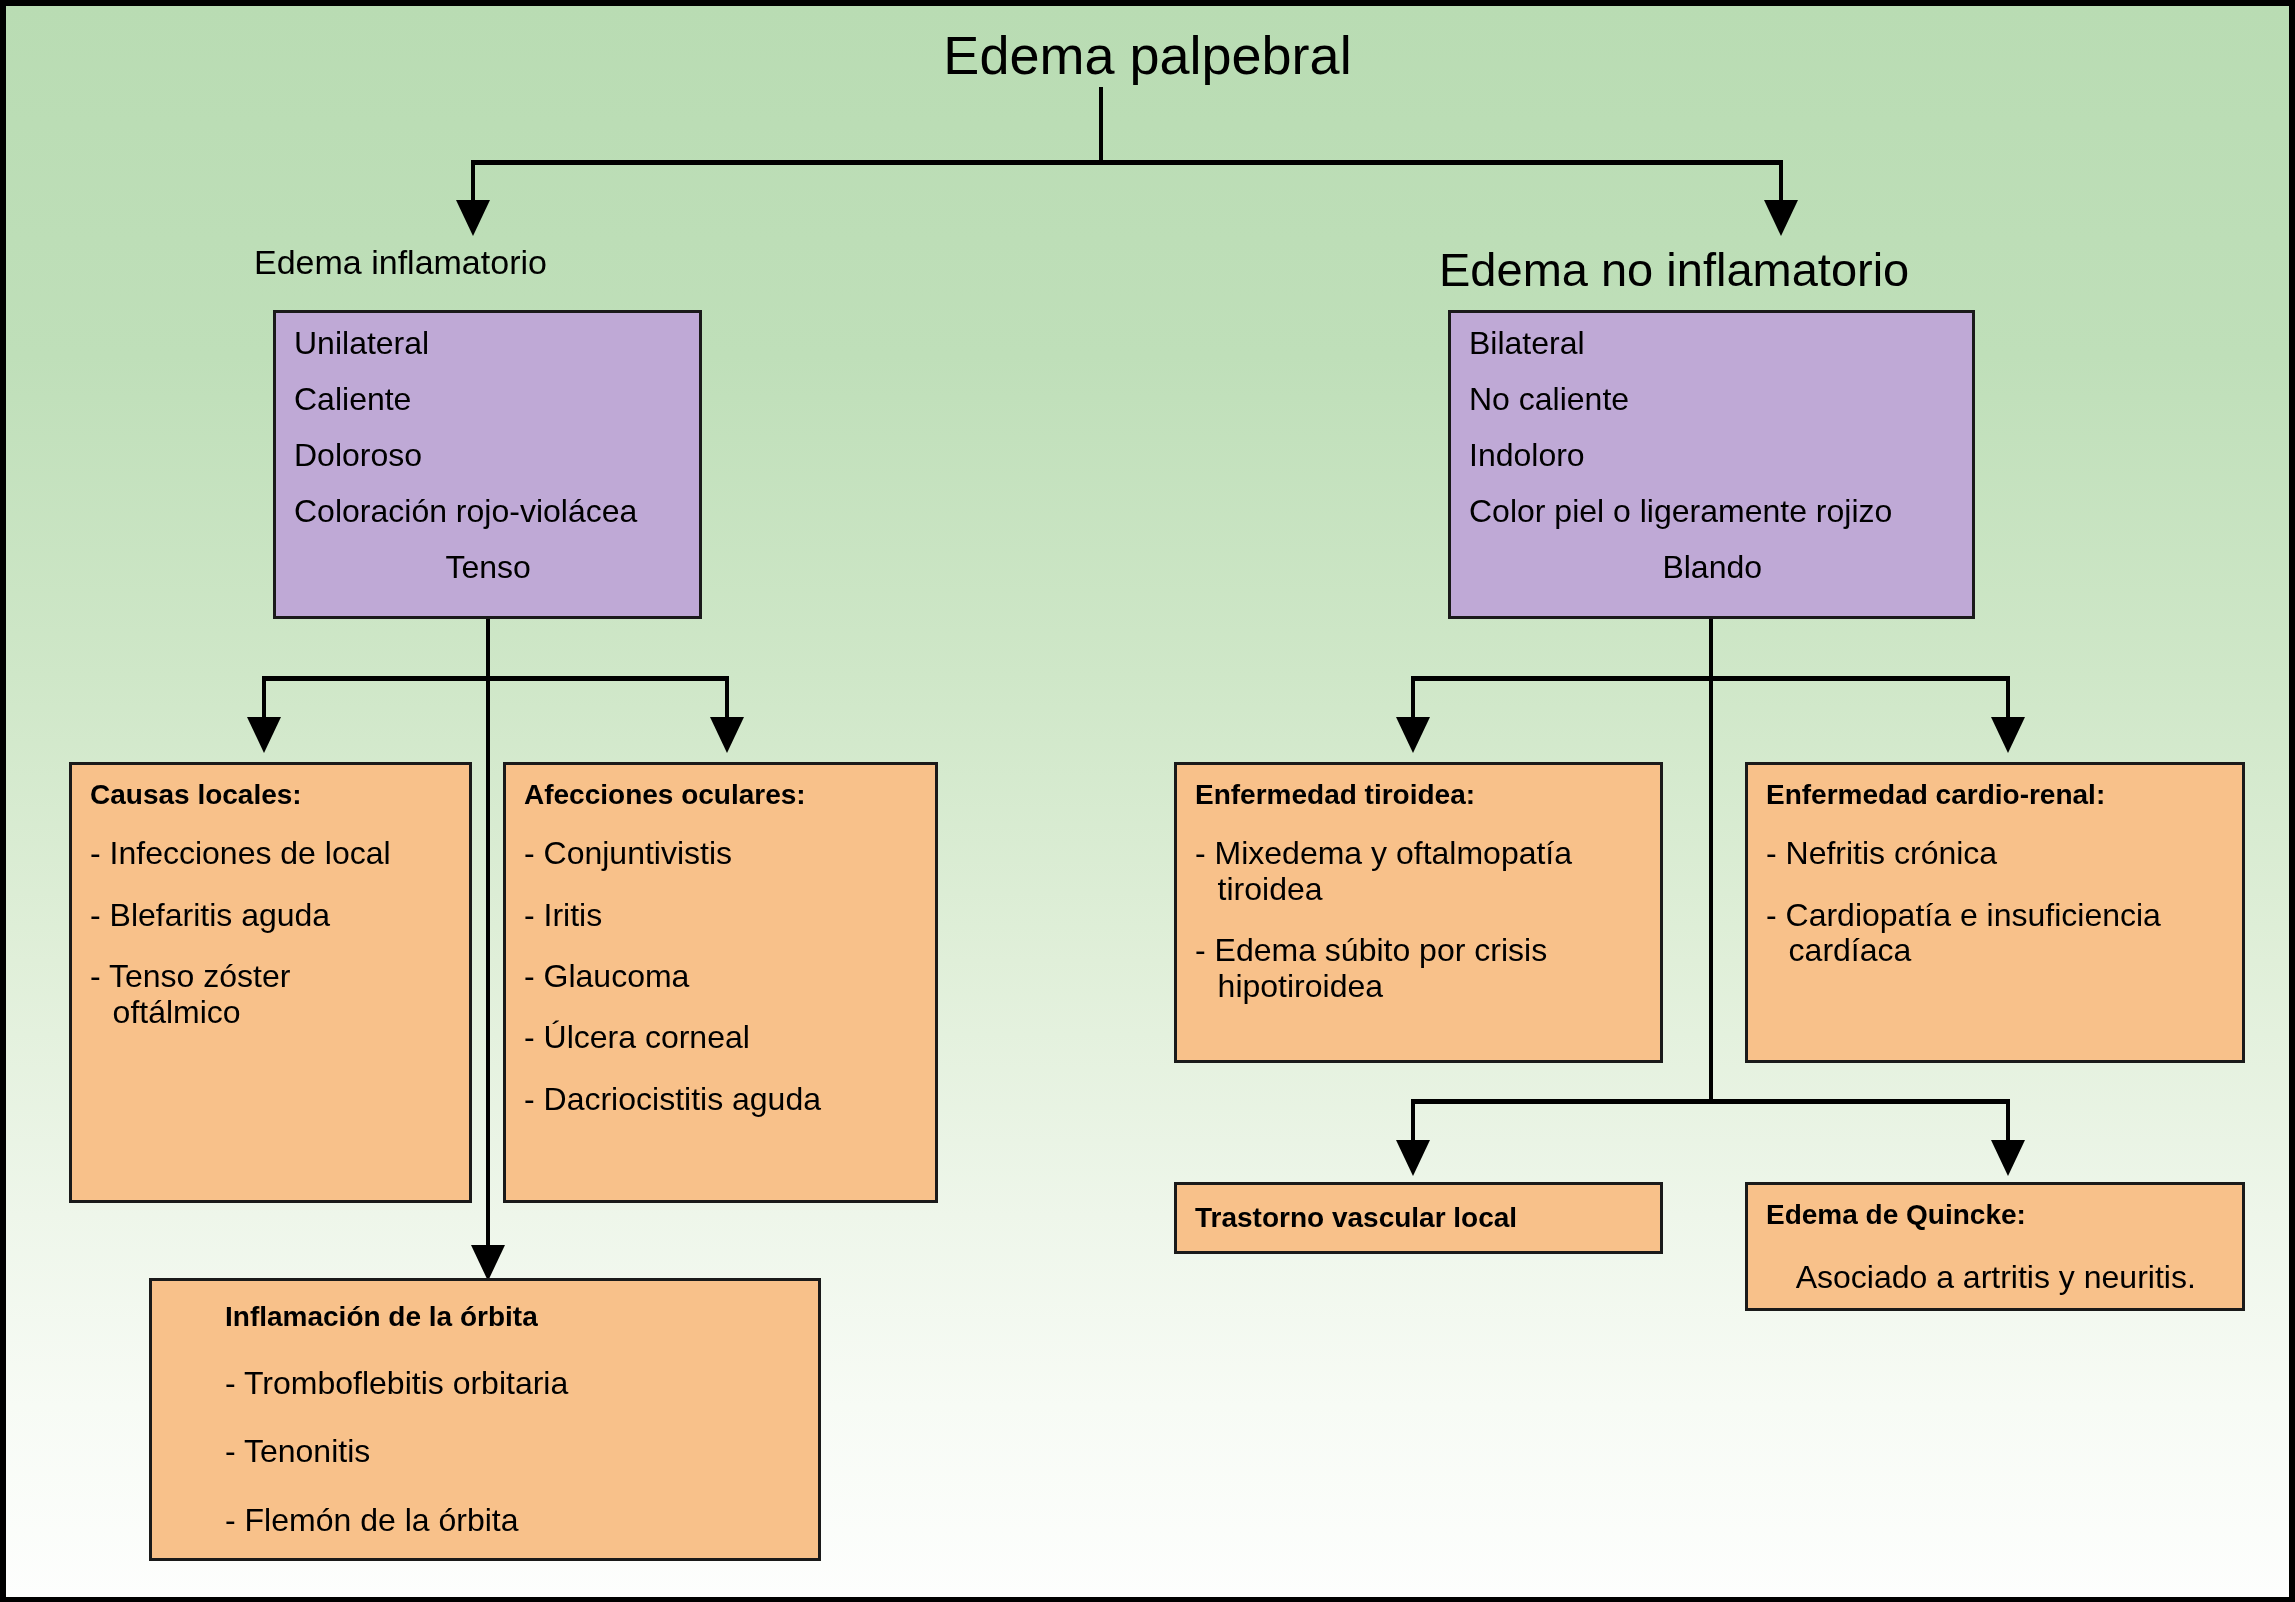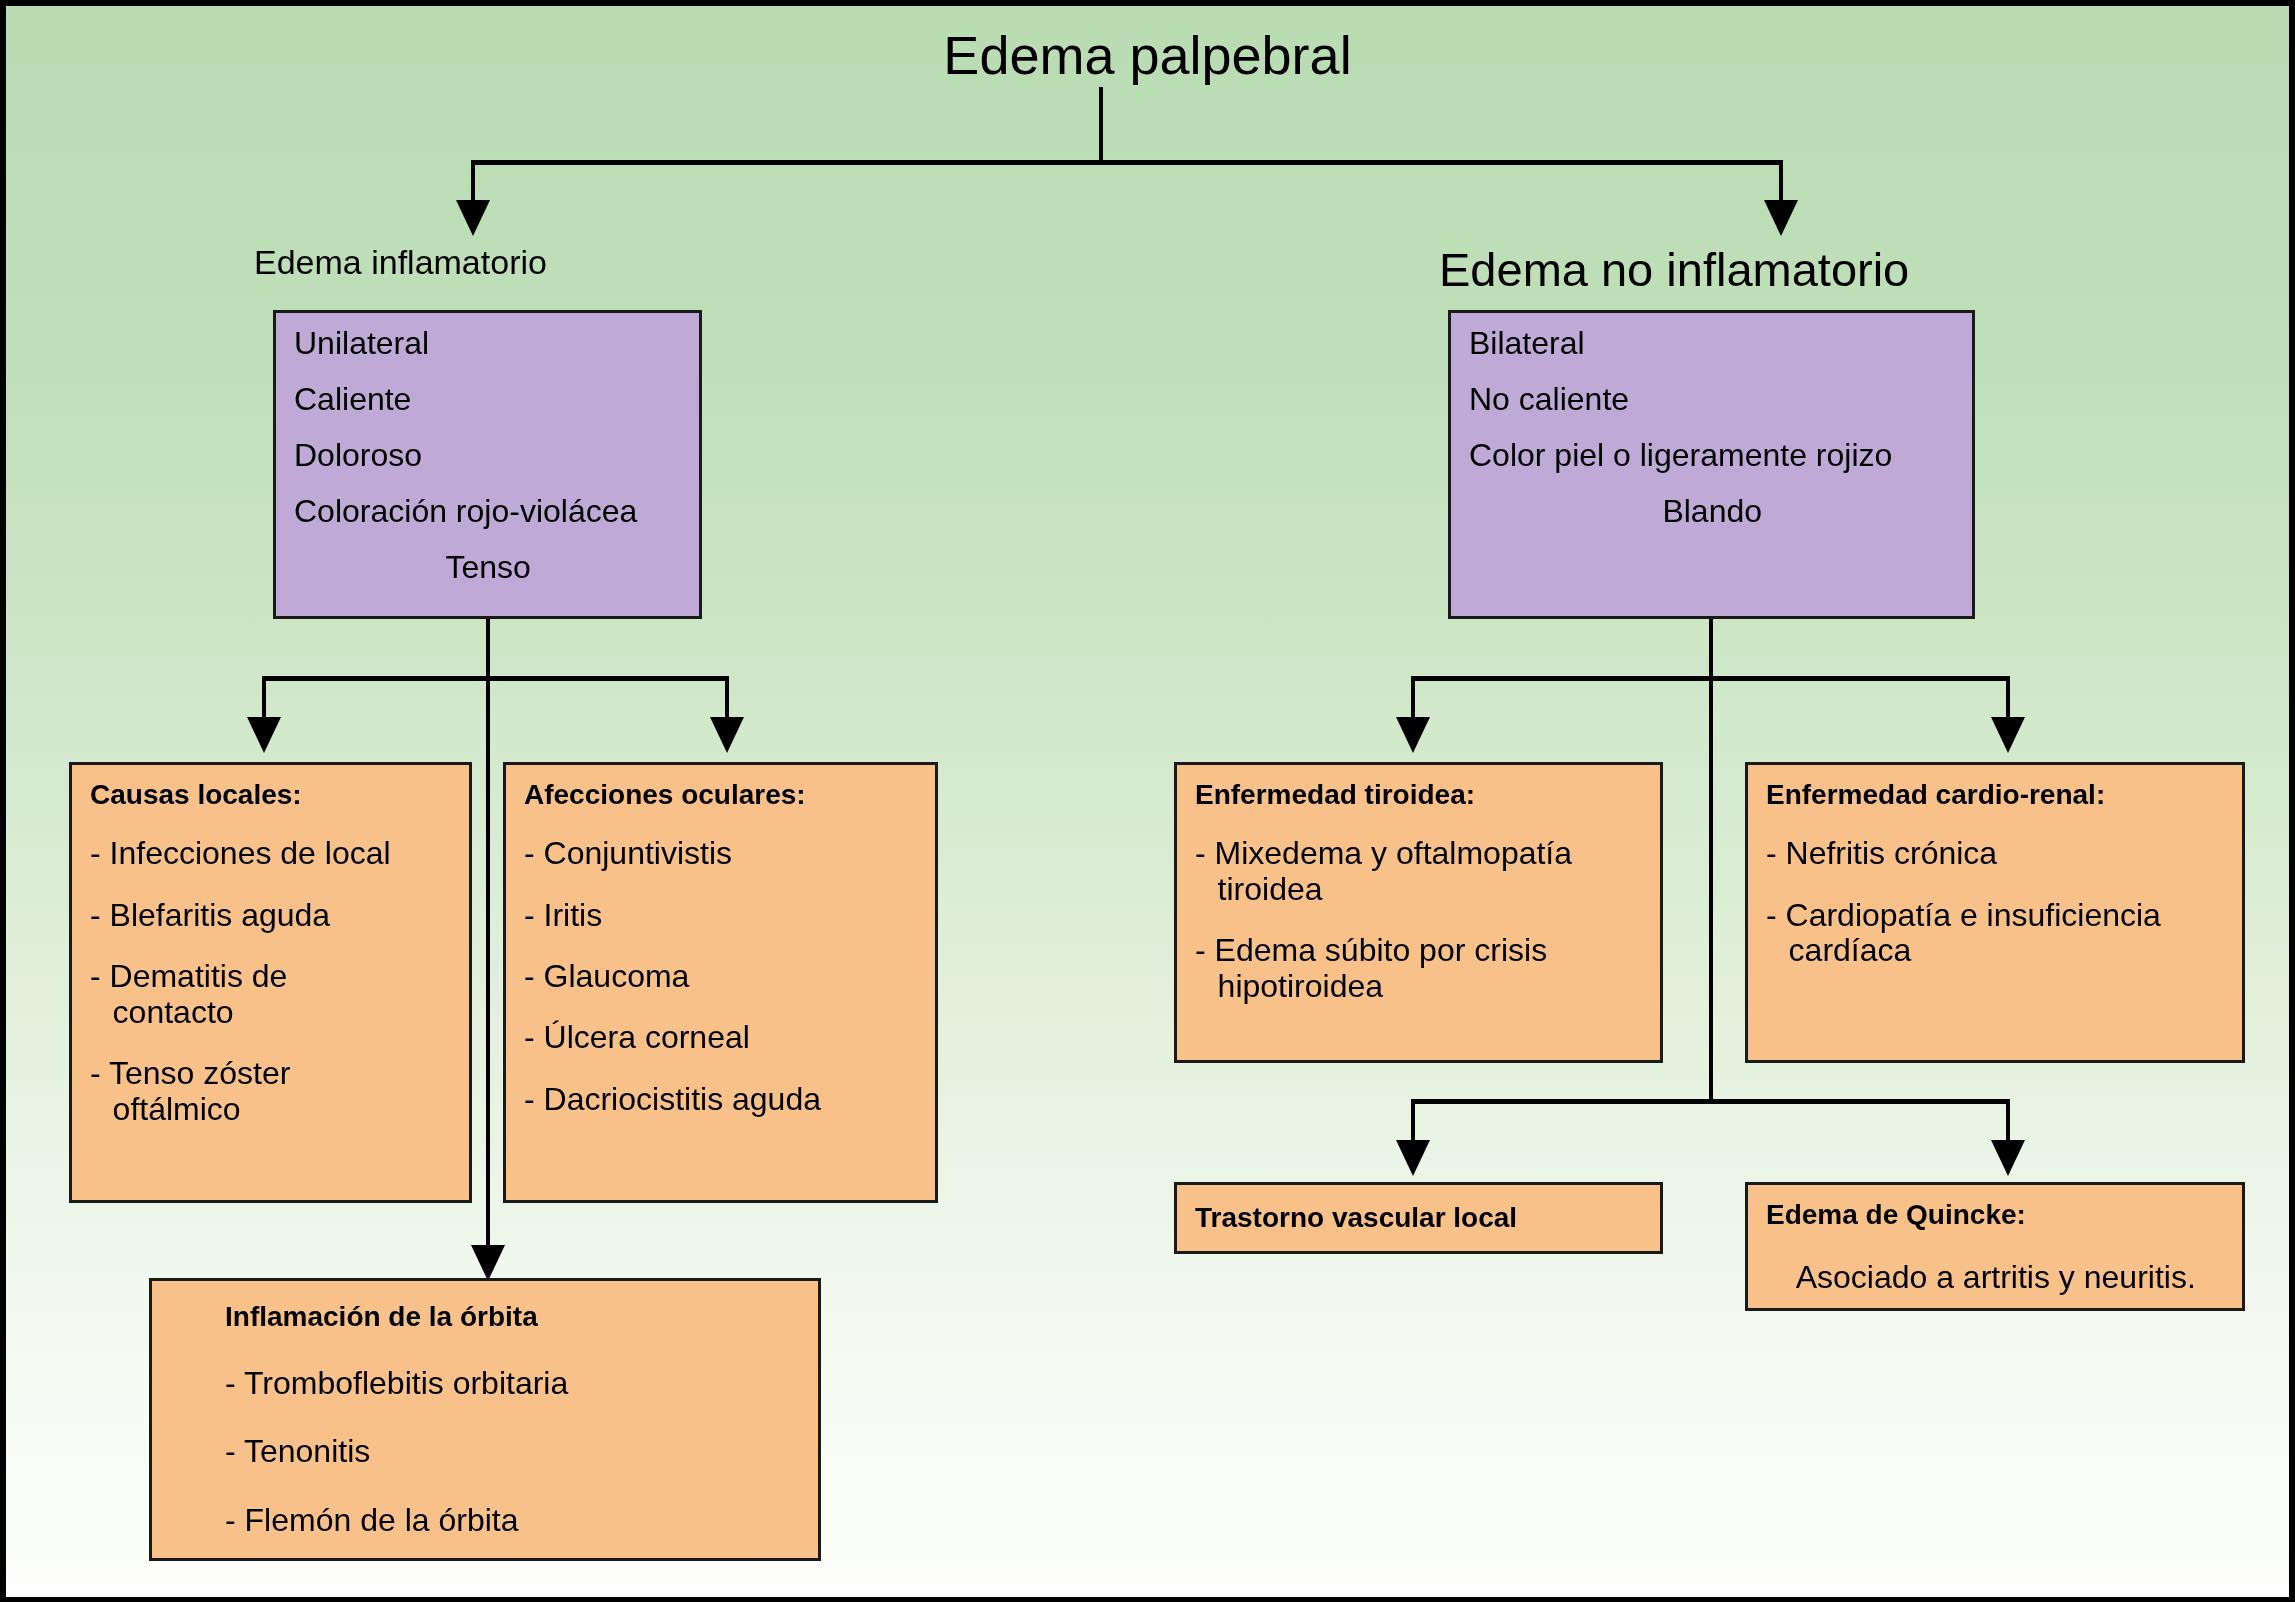--- a/index.html
+++ b/index.html
@@ -96,21 +96,20 @@
   <div class="hline" style="left:256px;top:670px;width:467px;"></div>
   <div class="vline" style="left:256px;top:670px;height:47px;"></div>
   <div class="arrowhead" style="left:241px;top:711px;"></div>
   <div class="vline" style="left:719px;top:670px;height:47px;"></div>
   <div class="arrowhead" style="left:704px;top:711px;"></div>
 
   <div class="node box orange" id="box-causas">
     <div class="hdr">Causas locales:</div>
     <div class="item"><span>- Infecciones de local</span></div>
     <div class="item"><span>- Blefaritis aguda</span></div>
-    <div class="item"><span>- Dematitis de</span><span class="cont">contacto</span></div>
     <div class="item"><span>- Tenso zóster</span><span class="cont">oftálmico</span></div>
   </div>
 
   <div class="node box orange" id="box-afecciones">
     <div class="hdr">Afecciones oculares:</div>
     <div class="item"><span>- Conjuntivistis</span></div>
     <div class="item"><span>- Iritis</span></div>
     <div class="item"><span>- Glaucoma</span></div>
     <div class="item"><span>- Úlcera corneal</span></div>
     <div class="item"><span>- Dacriocistitis aguda</span></div>
@@ -119,20 +118,21 @@
   <div class="node box orange" id="box-orbita">
     <div class="hdr">Inflamación de la órbita</div>
     <div class="item"><span>- Tromboflebitis orbitaria</span></div>
     <div class="item"><span>- Tenonitis</span></div>
     <div class="item"><span>- Flemón de la órbita</span></div>
   </div>
 
   <div class="node box purple" id="box-noinflam-props">
     <div class="line">Bilateral</div>
     <div class="line">No caliente</div>
+    <div class="line">Indoloro</div>
     <div class="line">Color piel o ligeramente rojizo</div>
     <div class="line">Blando</div>
   </div>
 
   <div class="vline" style="left:1703px;top:613px;height:482px;"></div>
 
   <div class="hline" style="left:1405px;top:670px;width:599px;"></div>
   <div class="vline" style="left:1405px;top:670px;height:47px;"></div>
   <div class="arrowhead" style="left:1390px;top:711px;"></div>
   <div class="vline" style="left:2000px;top:670px;height:47px;"></div>

